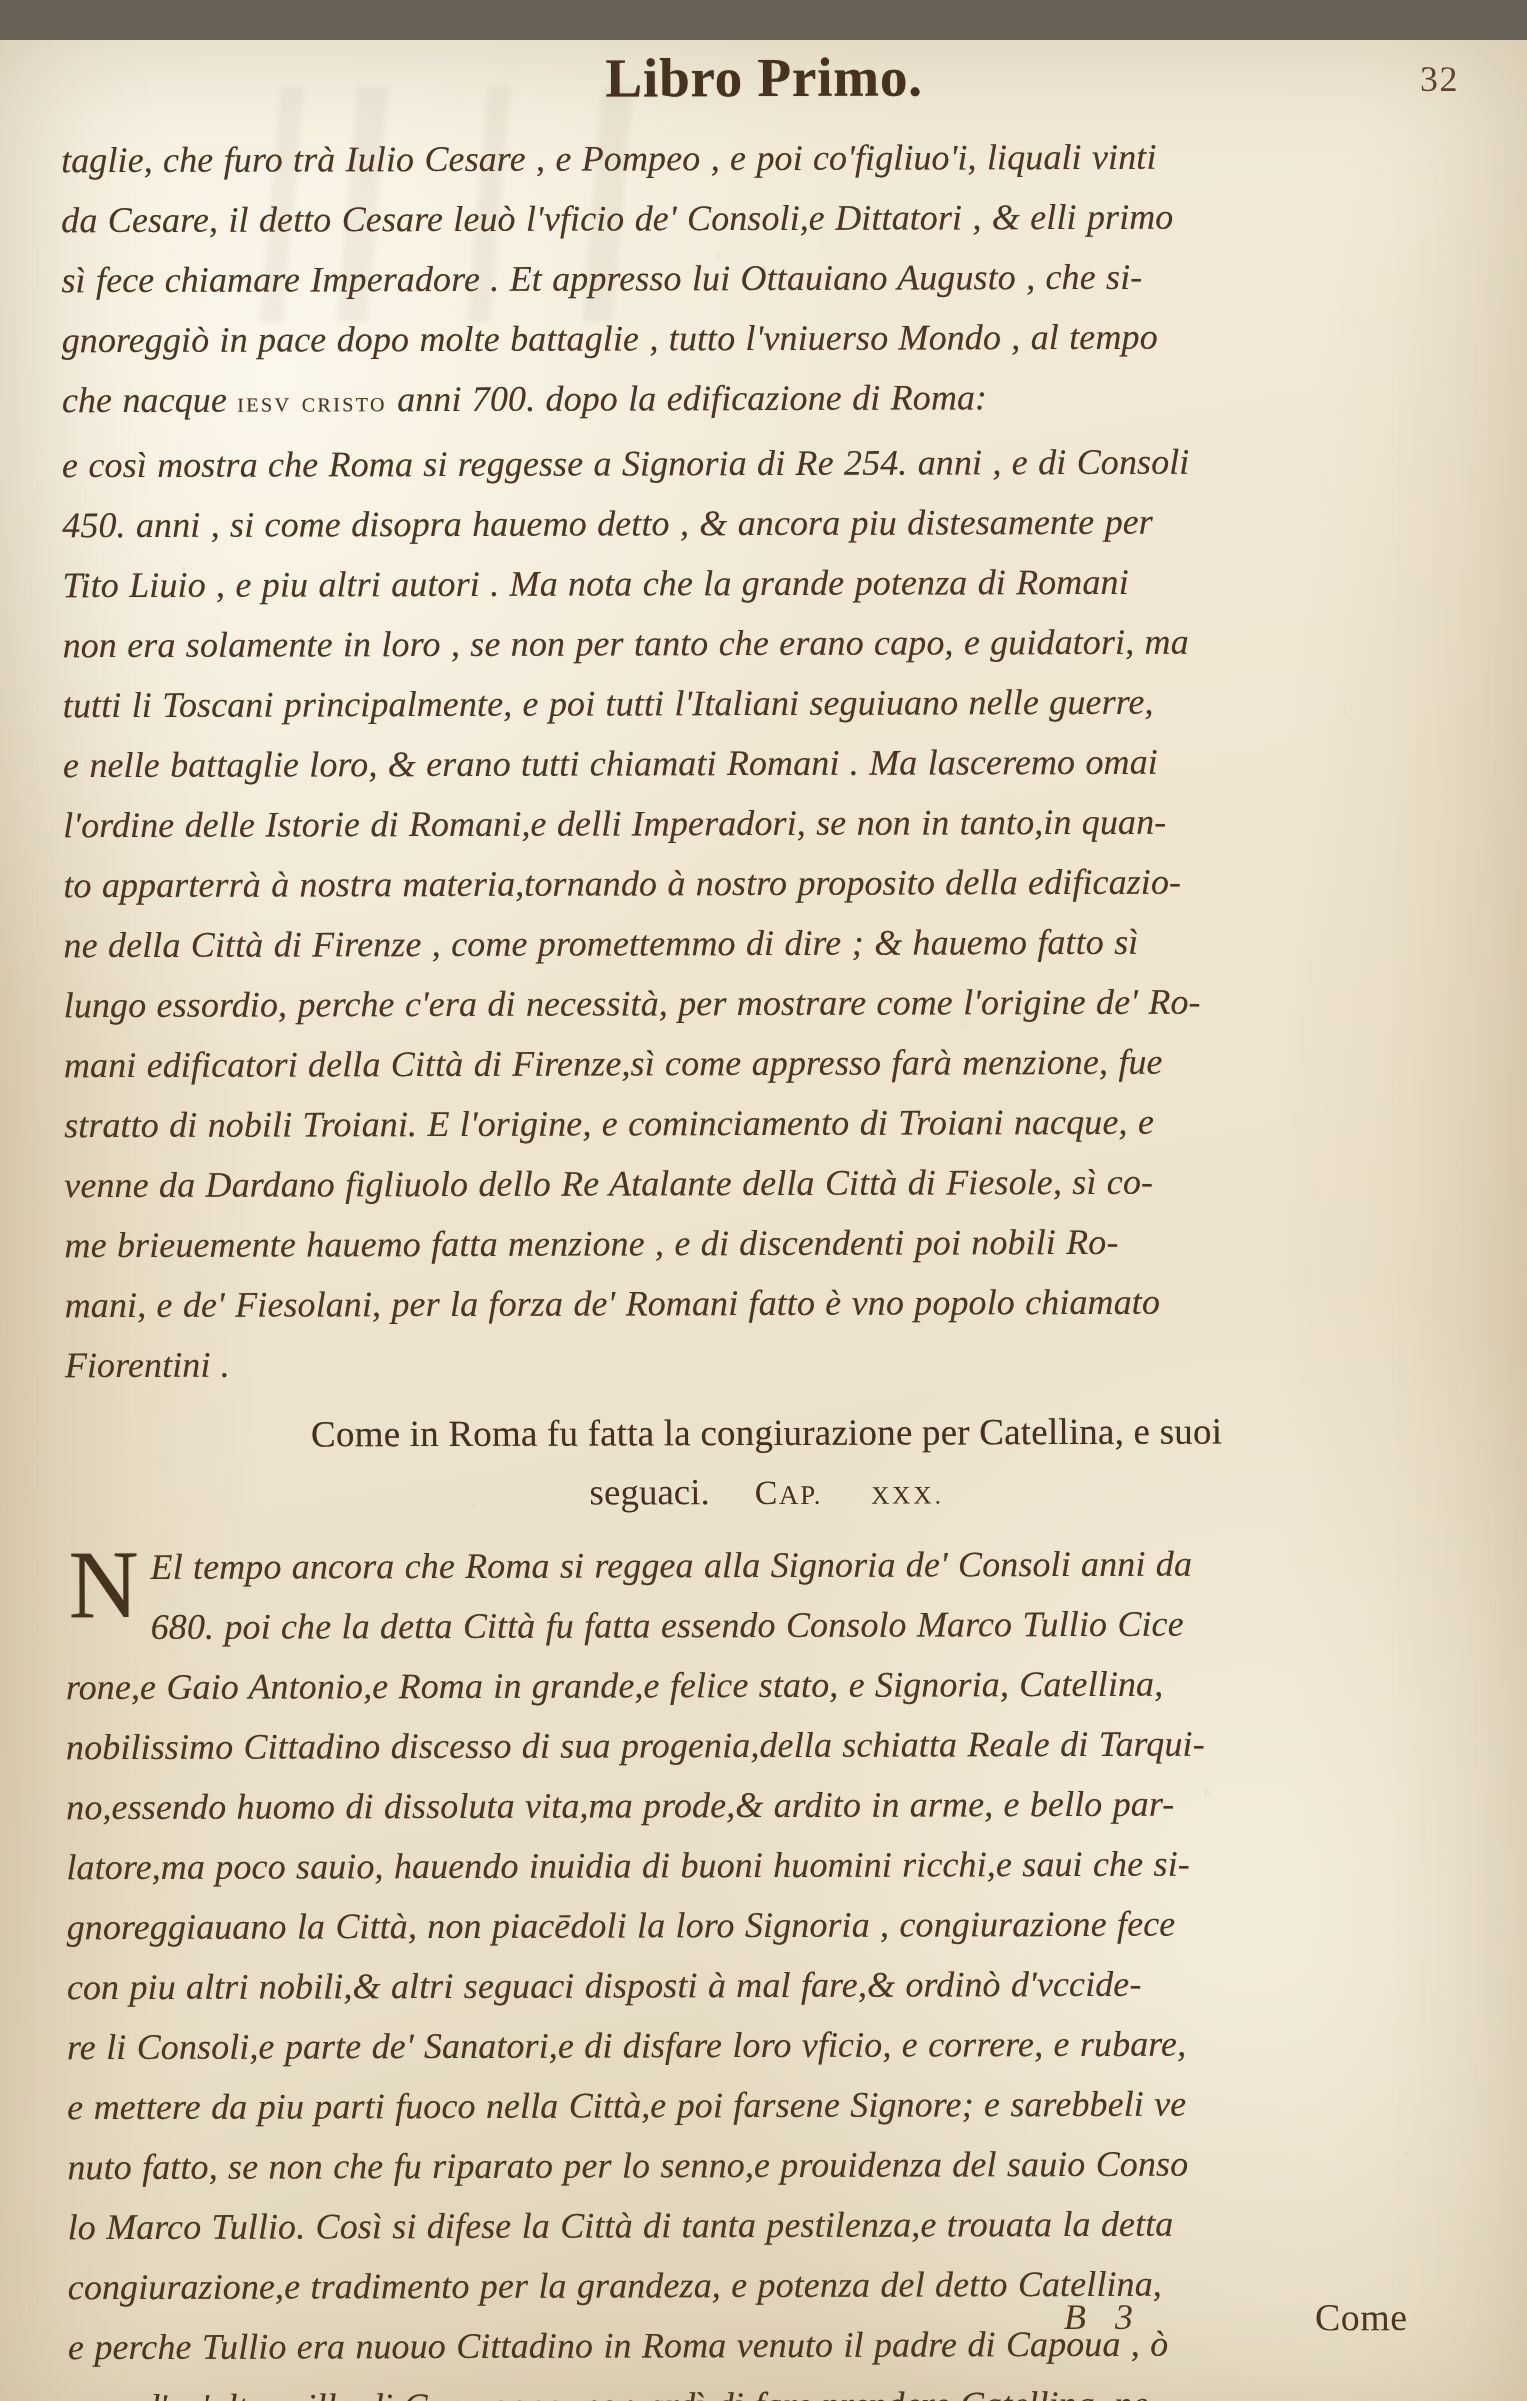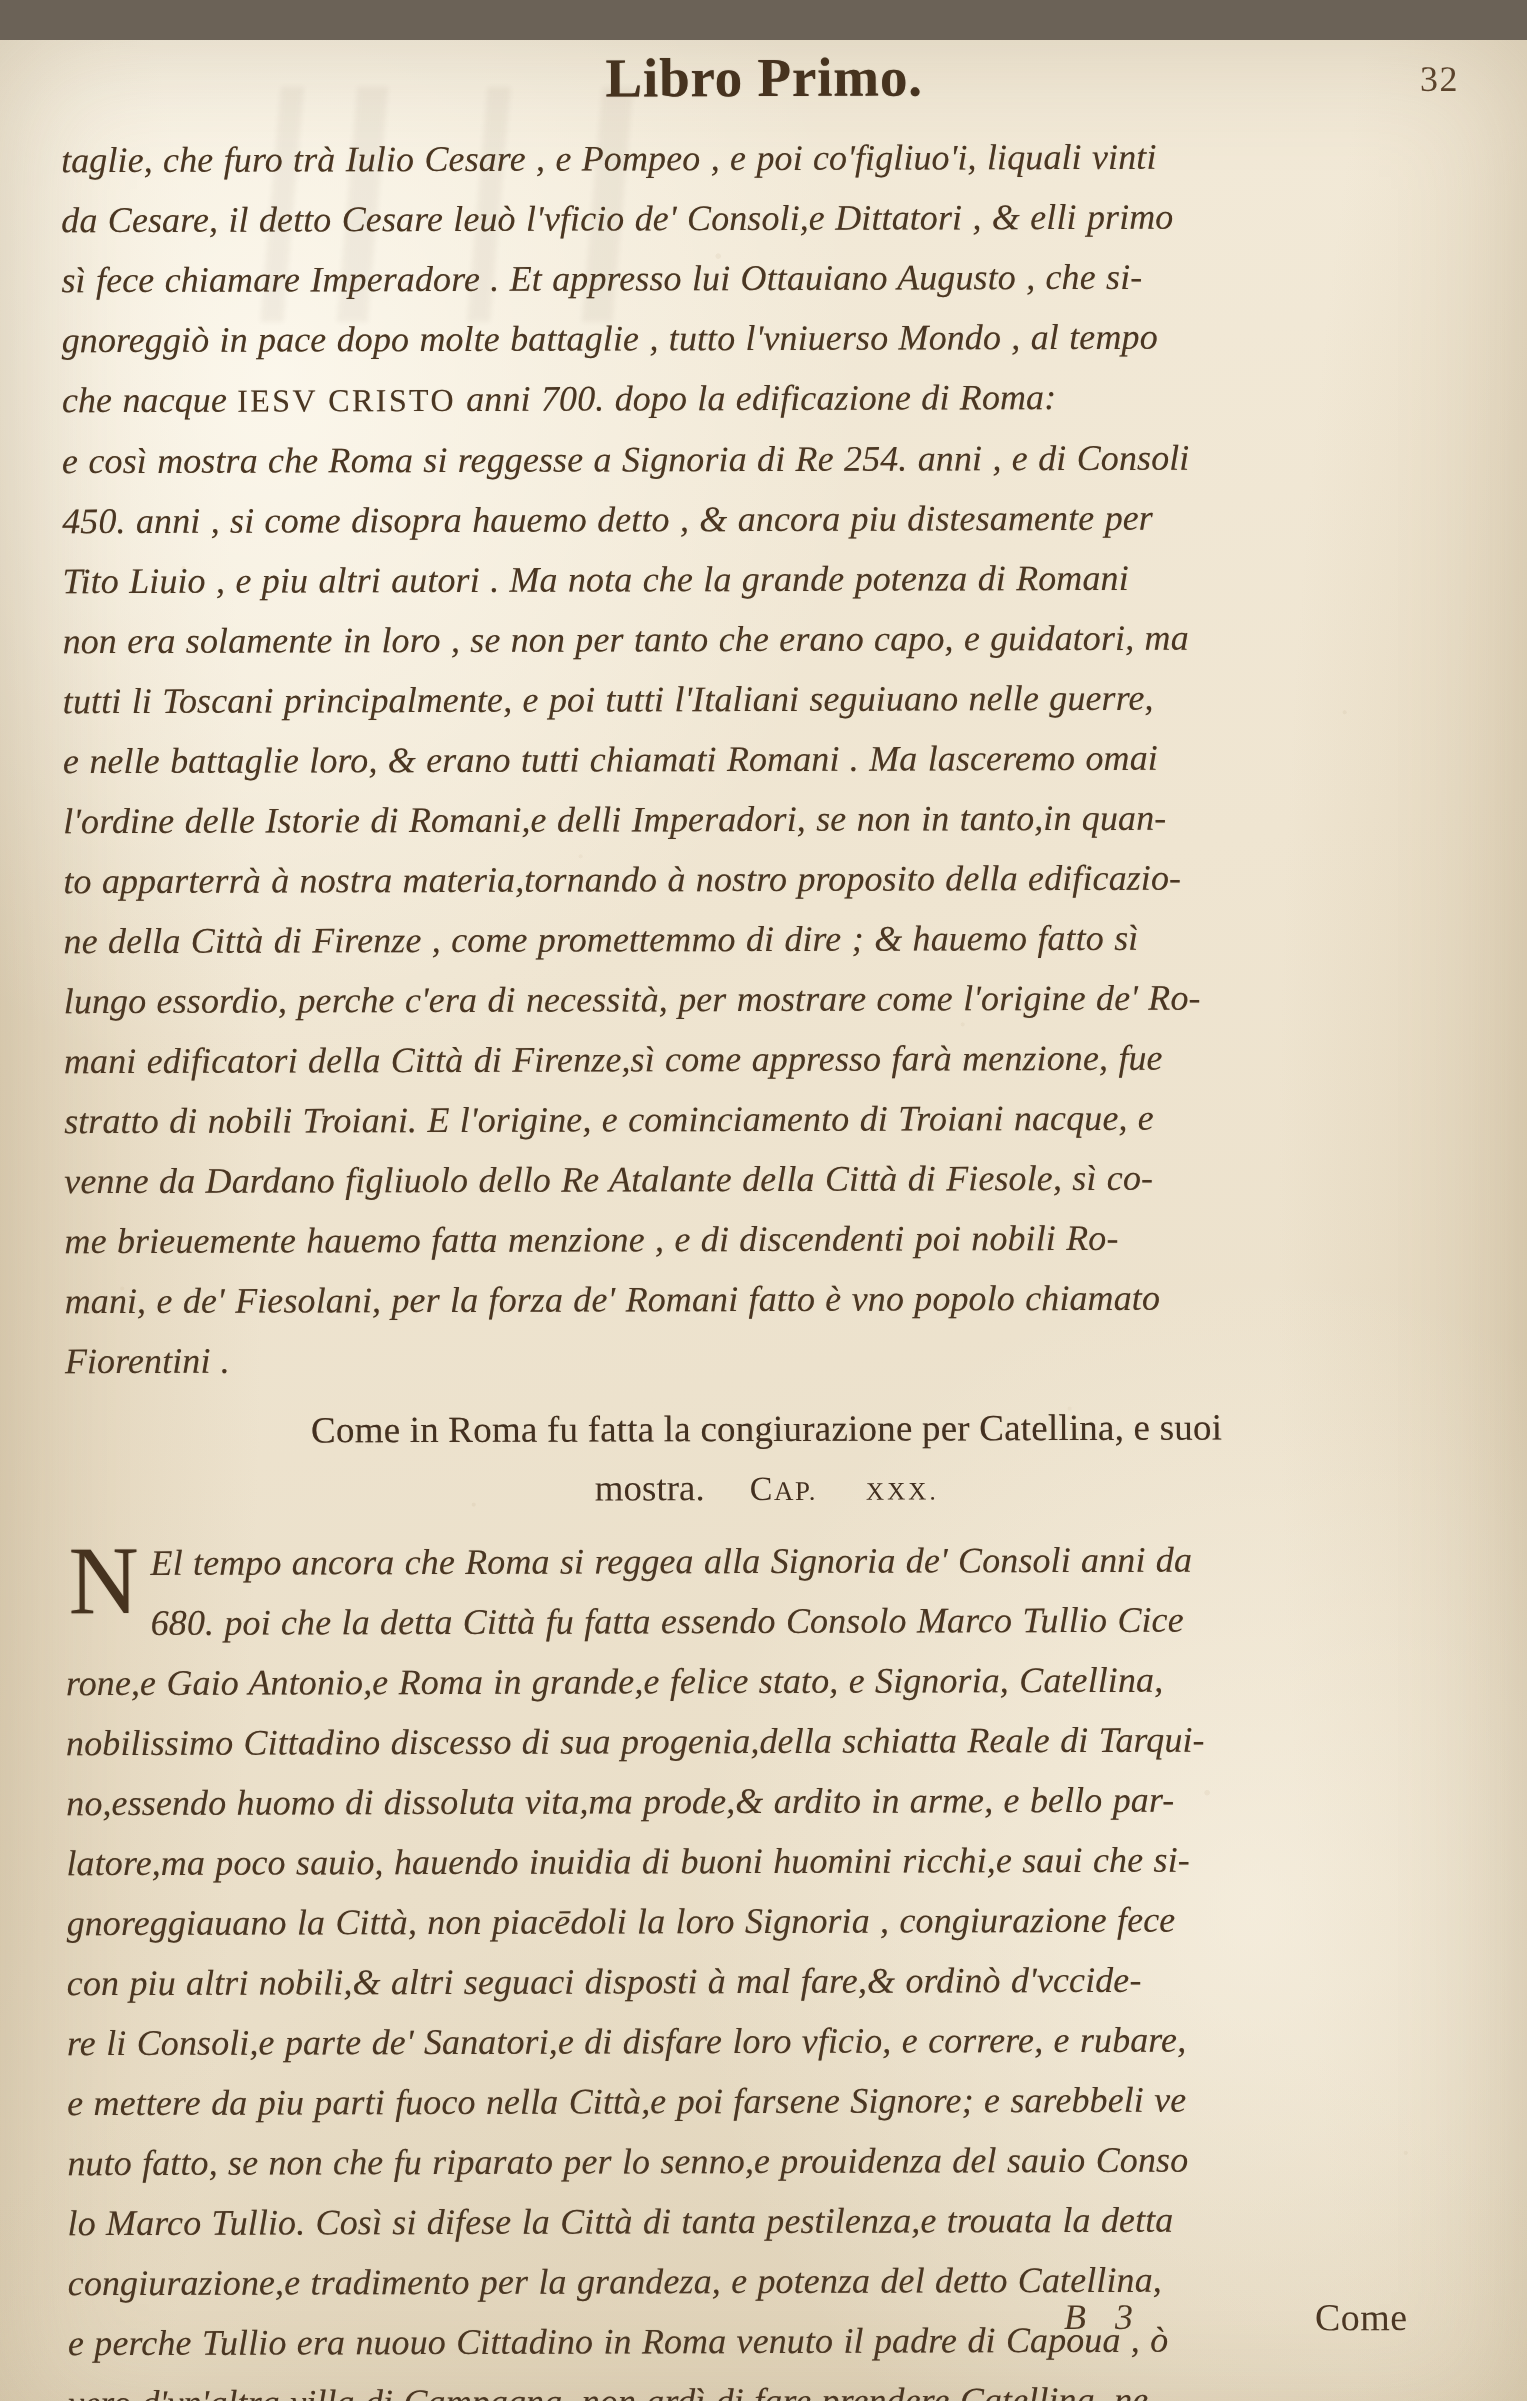--- a/index.html
+++ b/index.html
@@ -111,21 +111,21 @@
     color: #4a3622;
     white-space: pre;
     text-shadow: 0 0 0.7px rgba(74,54,34,.42);
   }
 
   
   .caps {
     font-style: normal;
     font-variant: normal;
     letter-spacing: 2.4px;
-    font-size: 32px;
+    font-size: 20px;
   }
 
   
   .chapterhead {
     margin-top: 11px;
     text-align: center;
     font-style: normal;
     color: #433020;
   }
   .chapterhead .ch-line {
@@ -234,21 +234,21 @@
       <span class="bodyline">stratto di nobili Troiani. E l'origine, e cominciamento di Troiani nacque, e</span>
       <span class="bodyline">venne da Dardano figliuolo dello Re Atalante della Città di Fiesole, sì co-</span>
       <span class="bodyline">me brieuemente hauemo fatta menzione , e di discendenti poi nobili Ro-</span>
       <span class="bodyline">mani, e de' Fiesolani, per la forza de' Romani fatto è vno popolo chiamato</span>
       <span class="bodyline">Fiorentini .</span>
     </div>
 
     <div class="chapterhead">
       <span class="ch-line">Come in Roma fu fatta la congiurazione per Catellina, e suoi</span>
       <span class="ch-line-2">
-        <span>mostra.</span><span class="ch-cap-label"><span>C</span><span class="sm">AP.</span></span><span class="ch-num">XXX.</span>
+        <span>seguaci.</span><span class="ch-cap-label"><span>C</span><span class="sm">AP.</span></span><span class="ch-num">XXX.</span>
       </span>
     </div>
 
     <div class="dropwrap">
       <span class="dropcap">N</span>
       <span class="bodyline dropline">El tempo ancora che Roma si reggea alla Signoria de' Consoli anni da</span>
       <span class="bodyline dropline">680. poi che la detta Città fu fatta essendo Consolo Marco Tullio Cice</span>
       <span class="bodyline">rone,e Gaio Antonio,e Roma in grande,e felice stato, e Signoria, Catellina,</span>
       <span class="bodyline">nobilissimo Cittadino discesso di sua progenia,della schiatta Reale di Tarqui-</span>
       <span class="bodyline">no,essendo huomo di dissoluta vita,ma prode,&amp; ardito in arme, e bello par-</span>

